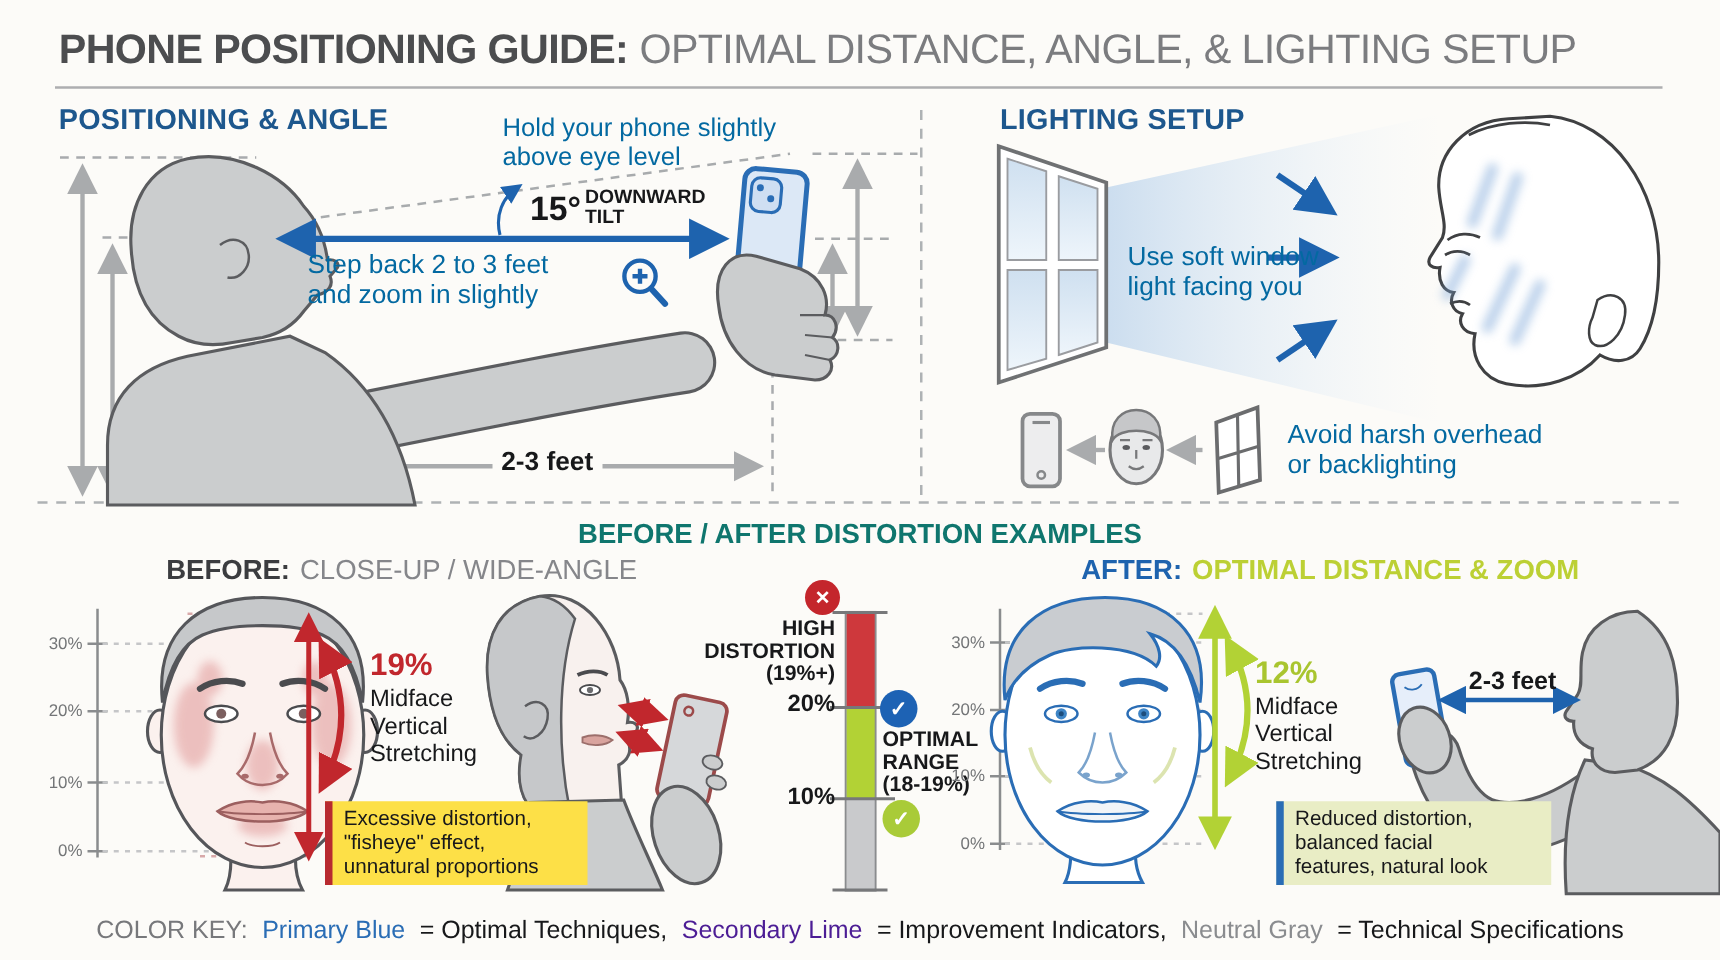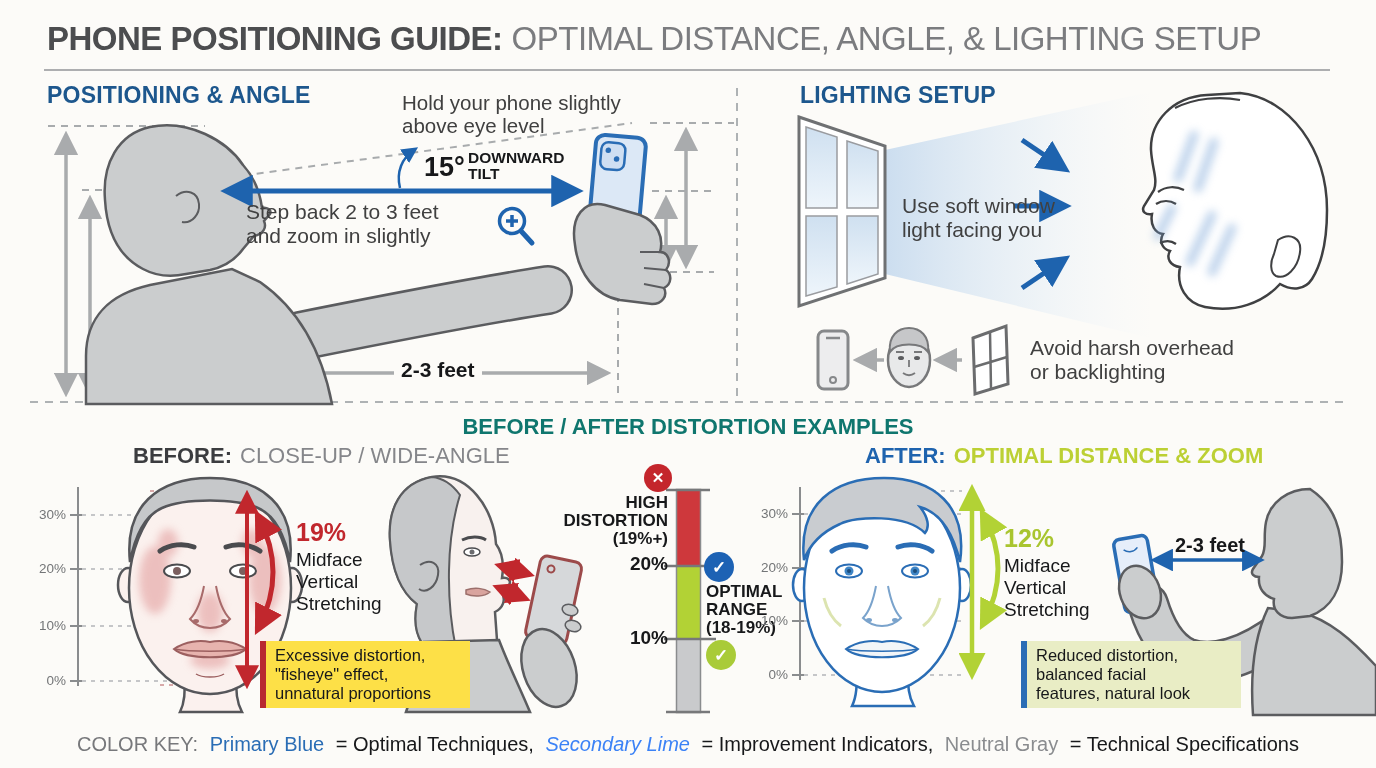--- a/index.html
+++ b/index.html
@@ -5,21 +5,21 @@
   html,body{margin:0;padding:0;background:#e9e9e9;}
   #canvas{position:relative;width:1376px;height:768px;background:#fcfbf8;overflow:hidden;
           font-family:"Liberation Sans",sans-serif;color:#17181a;}
   .t{position:absolute;white-space:nowrap;}
   svg.art{position:absolute;left:0;top:0;}
   .title{font-size:33px;letter-spacing:-0.5px;}
   .title .strong{font-weight:800;color:#4c4d4f;}
   .title .light{font-weight:400;color:#7b7c7f;margin-left:9px;}
   .rule{position:absolute;height:2px;background:#adaeb0;}
   .h-blue{font-size:23px;font-weight:800;color:#1d578d;letter-spacing:.2px;}
-  .note{font-size:21px;line-height:1.15;color:#404040;}
+  .note{font-size:21px;line-height:1.15;color:#0369a1;}
   .note20{font-size:20.5px;line-height:1.12;}
   .tilt-v{font-size:27px;font-weight:600;}
   .tilt-l{font-size:15.5px;font-weight:800;line-height:1.05;}
   .dist{font-size:21px;font-weight:700;background:#fcfbf8;padding:0 7px;}
   .dist2{font-size:20px;font-weight:700;}
   .exh{font-size:22px;font-weight:800;color:#0f766e;text-align:center;}
   .blab{font-size:22px;}
   .blab .b1{font-weight:800;color:#3b3c3f;}
   .blab .b2{font-weight:400;color:#85868a;margin-left:8px;}
   .alab{font-size:22px;}
@@ -32,21 +32,21 @@
   .notebox{position:absolute;font-size:16.5px;line-height:1.16;padding:5px 9px;}
   .nb-red{background:#fde047;border-left:6px solid #b82a30;width:186px;}
   .nb-blue{background:#e9edc5;border-left:6px solid #2a6db5;width:196px;}
   .mlab{font-size:17px;font-weight:800;line-height:1.07;}
   .mr{text-align:right;width:108px;}
   .mtick{font-size:19px;font-weight:600;width:54px;text-align:right;}
   .badge{position:absolute;border-radius:50%;color:#fff;display:flex;align-items:center;justify-content:center;font-weight:800;}
   .footer{width:1376px;text-align:center;font-size:20px;color:#17181a;}
   .footer .k{color:#77787b;}
   .footer .pb{color:#2a6db5;}
-  .footer .sl{color:#3b82f6;font-style:italic;}
+  .footer .sl{color:#4c1d95;}
   .footer .ng{color:#8a8c8f;}
   .footer span{margin:0 3px;}
 </style>
 </head>
 <body>
 
 <div id="canvas">
 
 <svg class="art" width="1376" height="768" viewBox="0 0 1376 768">
   <defs>

